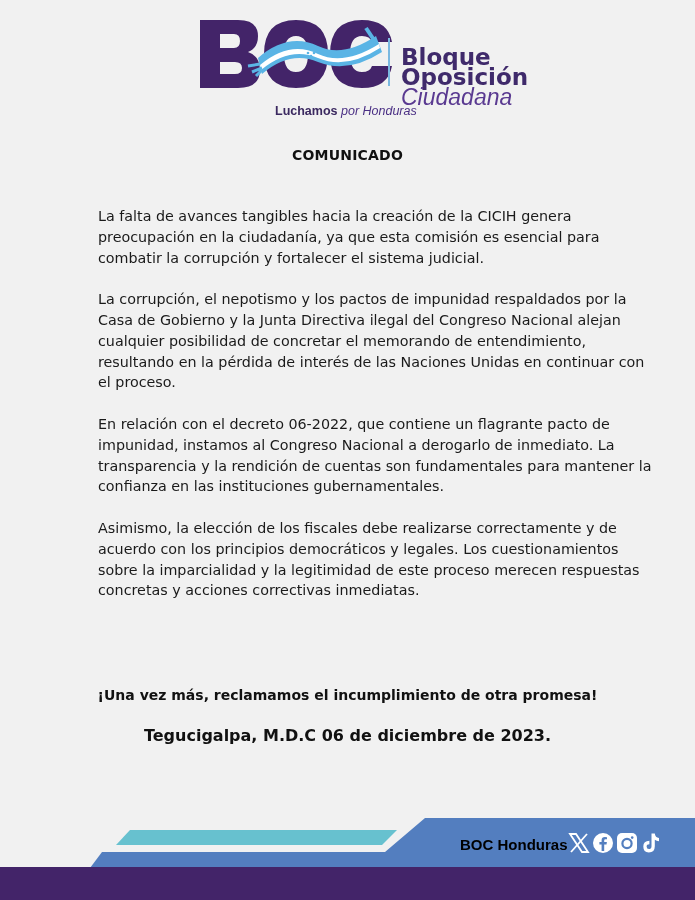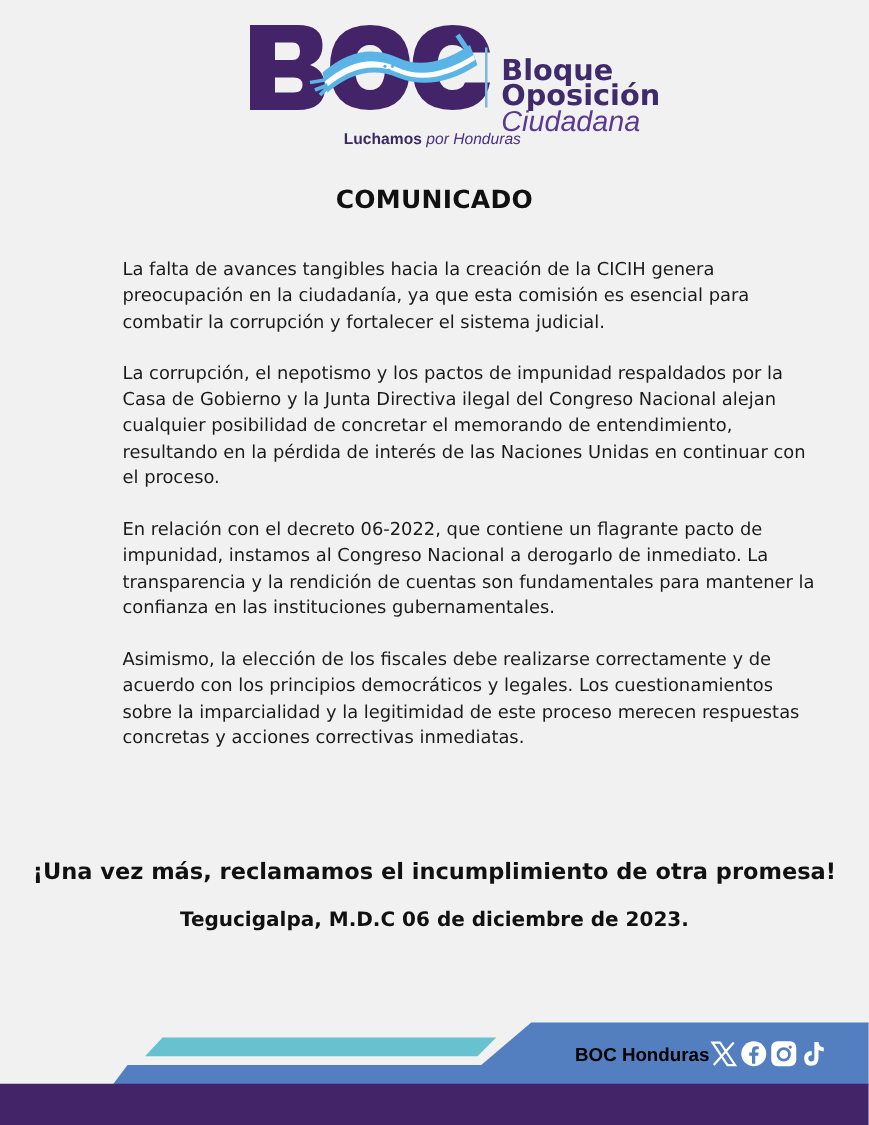--- a/index.html
+++ b/index.html
@@ -10,25 +10,25 @@
       color: #111;
     }
     .logo { position: absolute; left: 195px; top: 12px; width: 320px; height: 100px; }
     .logo-letters { position: absolute; left: 3px; top: 6px; }
     .logo-divider { position: absolute; left: 393px; top: 26px; width: 2px; height: 48px; background: #7ab8e0; }
     .logo-text { position: absolute; left: 403px; top: 35px; font-weight: bold; color: #3f2a6b; font-size: 23px; line-height: 20px; font-family: "DejaVu Sans", sans-serif; }
     .logo-text .l3 { font-weight: normal; color: #5a3a91; font-style: italic; font-family: Liberation Sans, sans-serif; }
     .tagline { position: absolute; left: 276px; top: 92px; font-size: 12.5px; font-weight: bold; color: #3b2960; font-family: Liberation Sans, sans-serif; }
     .tagline .accent { font-weight: normal; font-style: italic; color: #4a2f84; }
 
-    .title { position: absolute; left: 0; width: 695px; top: 147px; text-align: center; font-size: 20px; font-weight: bold; letter-spacing: 0.2px; font-family: "DejaVu Sans", sans-serif; color: #111; }
+    .title { position: absolute; left: 0; width: 695px; top: 147px; text-align: center; font-size: 14px; font-weight: bold; letter-spacing: 0.2px; font-family: "DejaVu Sans", sans-serif; color: #111; }
 
     .body-text { position: absolute; left: 98px; width: 560px; top: 206px; font-size: 14.3px; line-height: 20.8px; font-family: "DejaVu Sans", sans-serif; color: #1a1a1a; }
     .body-text p { margin: 0 0 20.8px 0; }
-    .closing { position: absolute; left: 0; width: 695px; top: 687px; text-align: center; font-weight: bold; font-size: 18px; font-family: "DejaVu Sans", sans-serif; }
+    .closing { position: absolute; left: 0; width: 695px; top: 687px; text-align: center; font-weight: bold; font-size: 14px; font-family: "DejaVu Sans", sans-serif; }
     .dateline { position: absolute; left: 0; width: 695px; top: 726px; text-align: center; font-weight: bold; font-size: 16px; font-family: "DejaVu Sans", sans-serif; }
 
     .footer-svg { position: absolute; left: 0; top: 810px; }
     .footer-brand { position: absolute; left: 460px; top: 836px; color: #000000; font-weight: bold; font-size: 15px; font-family: "Liberation Sans", sans-serif; }
     .social { position: absolute; top: 832px; display: flex; gap: 2px; left: 568px; }
     .social span { display: inline-block; width: 22px; height: 22px; }
   </style>
 </head>
 <body>
 

